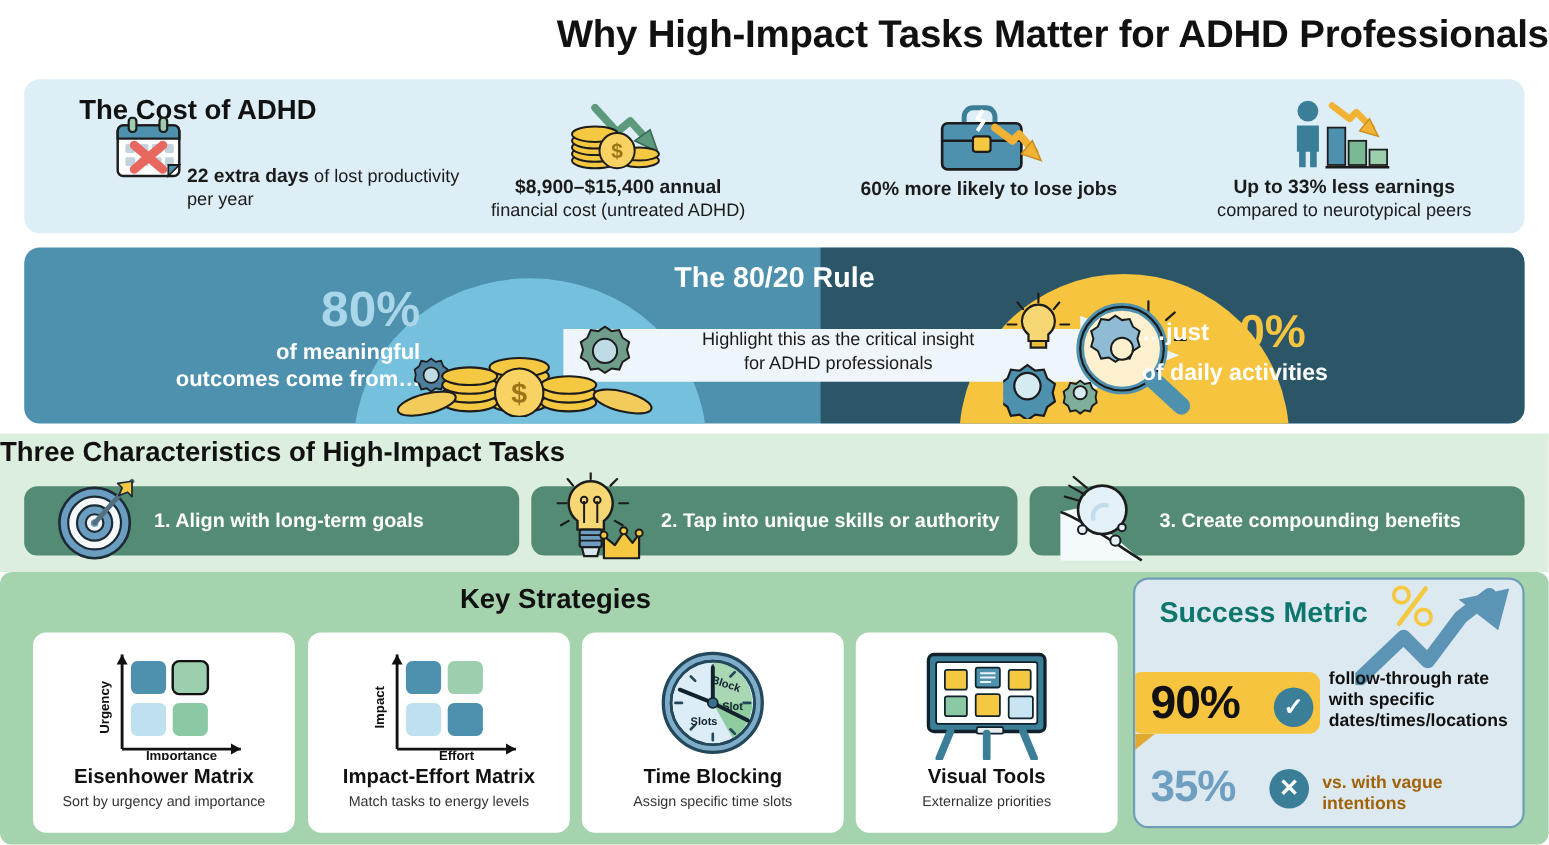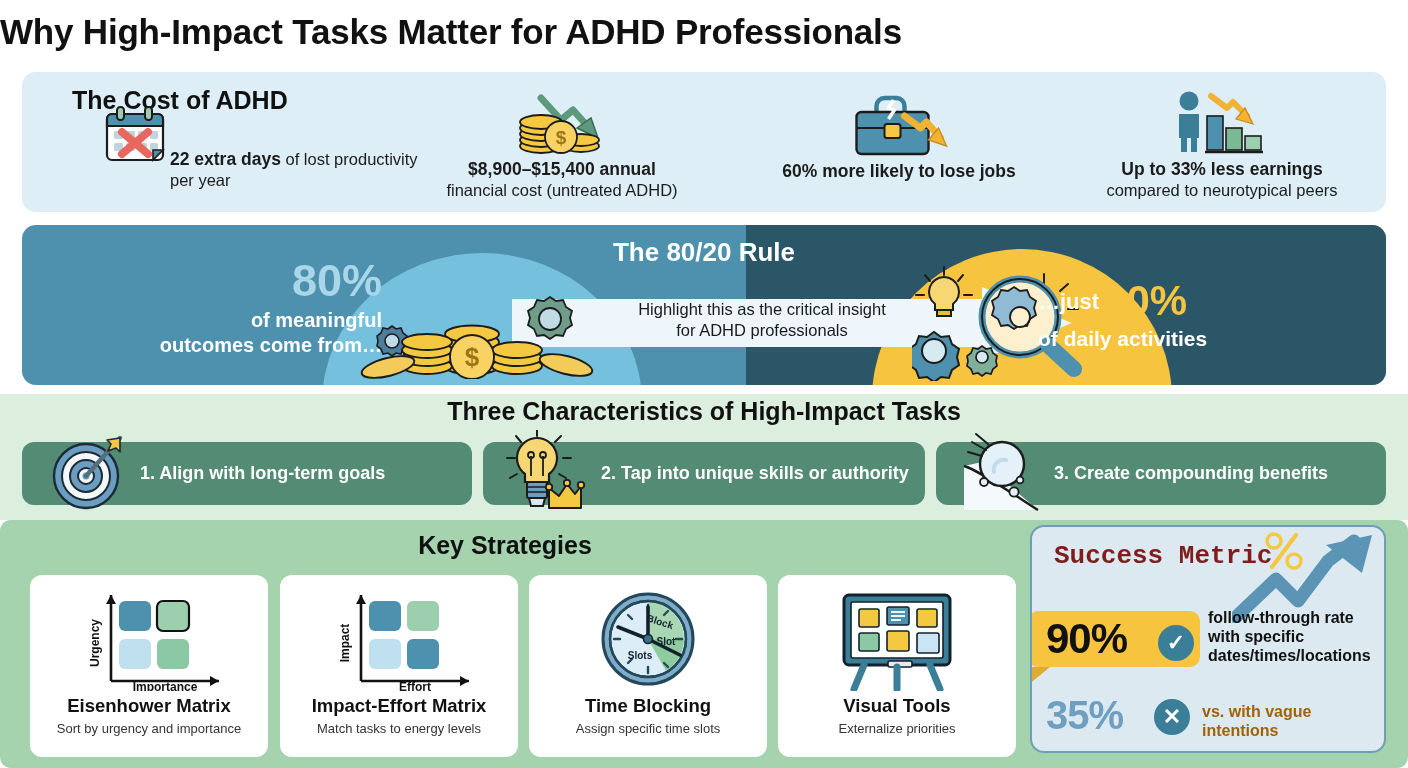--- a/index.html
+++ b/index.html
@@ -9,21 +9,21 @@
     background:#ffffff;
     position:relative;
     overflow:hidden;
     -webkit-font-smoothing:antialiased;
   }
   .page { position:absolute; inset:0; }
 
   
   #page-title {
     position:absolute; left:0; top:12px; width:1408px;
-    text-align:left;
+    text-align:right;
     font-size:35px; font-weight:bold; color:#111111;
     letter-spacing:-0.2px;
   }
 
   
   #cost-panel {
     position:absolute; left:22px; top:72px; width:1364px; height:140px;
     background:#ddeef7; border-radius:14px;
   }
   #cost-heading {
@@ -102,21 +102,21 @@
     position:absolute; left:520px; top:74px; width:440px; text-align:center;
     font-size:16.5px; color:#1a1a1a; line-height:1.3; z-index:7;
   }
 
   
   #characteristics-band {
     position:absolute; left:0; top:394px; width:1408px; height:126px;
     background:#dcefdf;
   }
   #characteristics-heading {
-    position:absolute; left:0; top:3px; width:1408px; text-align:center;
+    position:absolute; left:0; top:3px; width:1408px; 
     font-size:25px; font-weight:bold; color:#111;
   }
   .char-bar {
     position:absolute; top:48px; height:63px;
     background:#538b74; border-radius:12px;
   }
   .char-bar .cb-label {
     position:absolute; left:118px; right:12px; top:50%;
     transform:translateY(-50%);
     font-size:18px; font-weight:bold; color:#ffffff; line-height:1.22;
@@ -157,21 +157,21 @@
   }
 
   
   #success-panel {
     position:absolute; left:1030px; top:525px; width:356px; height:228px;
     background:#dce9f0; border:2px solid #6e9eb5; border-radius:14px;
     overflow:hidden;
   }
   #success-title {
     position:absolute; left:22px; top:14px;
-    font-size:26px; font-weight:bold; color:#7f1d1d;font-family:Liberation Mono, monospace;
+    font-size:26px; font-weight:bold; color:#0f766e;
   }
   #success-arrow { position:absolute; right:6px; top:4px; }
   #success-badge {
     position:absolute; left:-4px; top:84px; width:172px; height:56px;
     background:#f7c440; border-radius:10px;
   }
   #success-badge-tail {
     position:absolute; left:-4px; top:140px; width:22px; height:18px;
     background:#e0a92f;
     clip-path:polygon(0 0,100% 0,0 100%);

